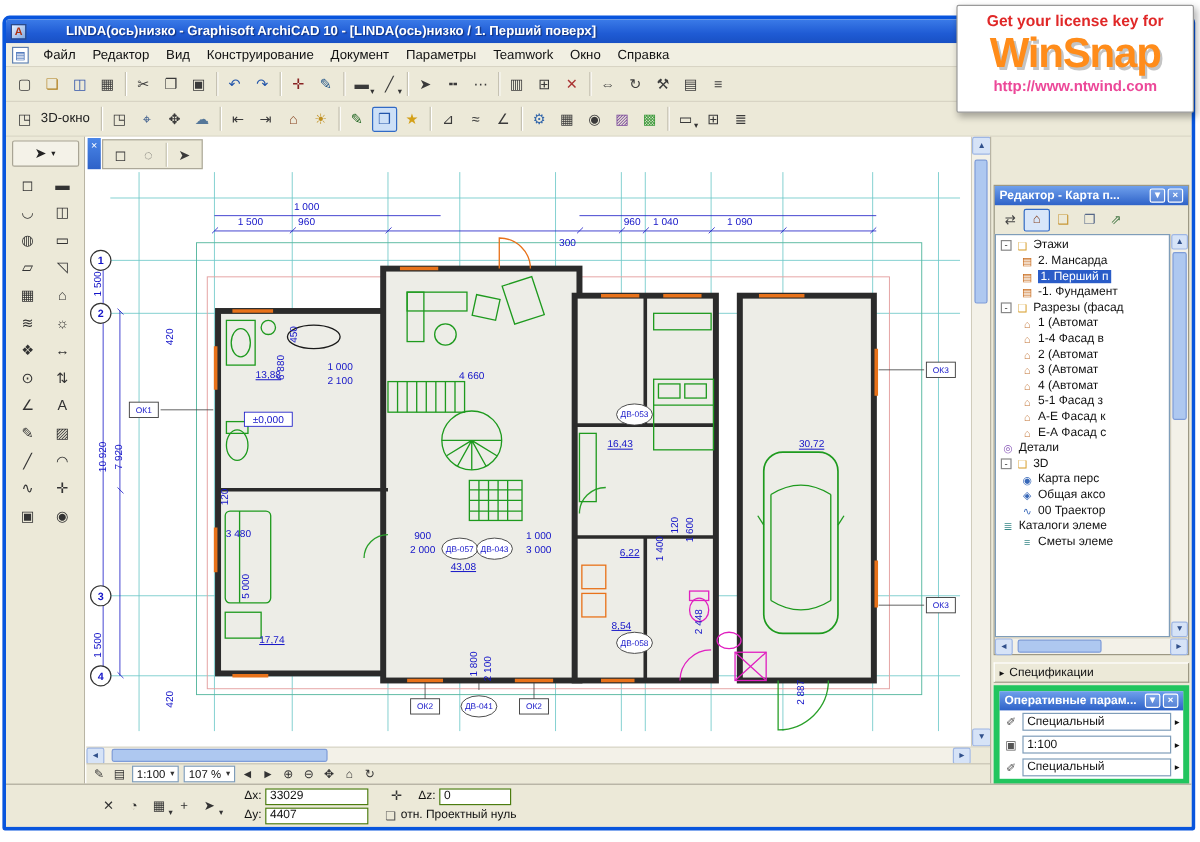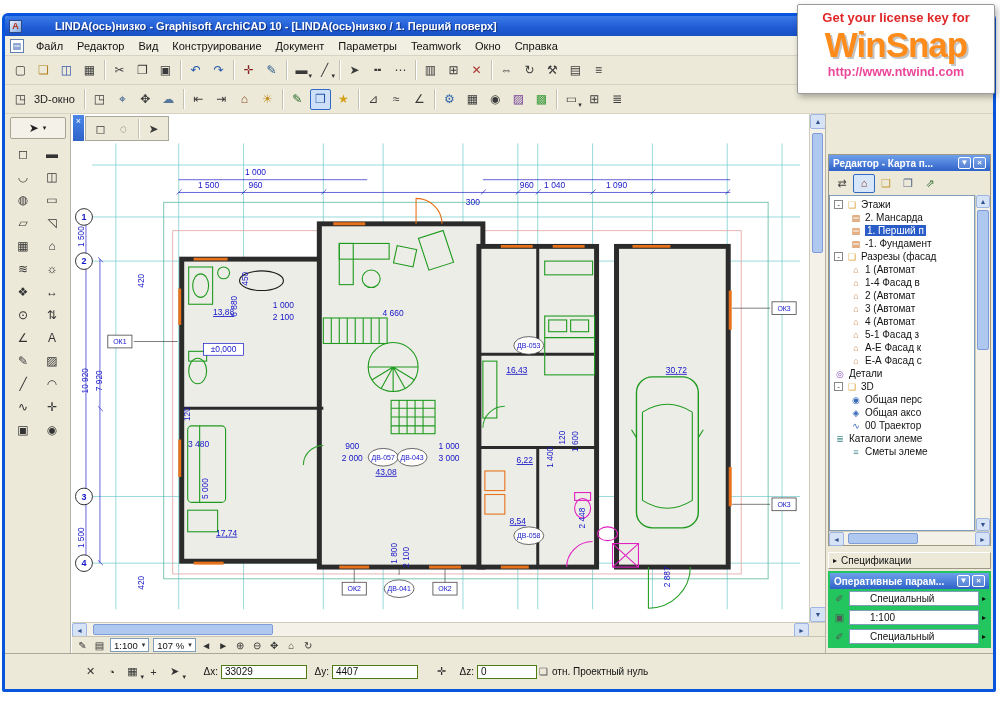--- a/index.html
+++ b/index.html
@@ -88,32 +88,32 @@
   .tree-exp { width:9px; height:9px; border:1px solid #888; background:#fff; font-size:8px; line-height:7px; text-align:center;
               margin-right:3px; color:#333; flex:0 0 auto; }
   .tree-ico { width:12px; font-size:9px; margin-right:3px; text-align:center; flex:0 0 auto; }
   .tree-label.sel { background:#2A5CC8; color:#fff; padding:0 2px; }
   .tree-vscroll { width:15px; background:#F3F1E8; border-left:1px solid #D0CCBC; display:flex; flex-direction:column; }
   .tree-vscroll .sb-btn { width:14px; height:13px; }
   .nav-hscroll { height:14px; }
 
   .specs-bar { height:17px; margin-top:6px; background:#ECE9D8; border:1px solid #fff; border-bottom-color:#9C9884; border-right-color:#9C9884;
                display:flex; align-items:center; font-size:10px; color:#111; padding:0 4px; gap:4px; flex:0 0 auto; }
-  .oper { margin-top:2px; border:2px solid #22c55e; flex:0 0 auto; background:#22c55e; }
+  .oper { margin-top:2px; border:5px solid #22c55e; flex:0 0 auto; background:#ffffff; }
   .oper-row { height:19px; display:flex; align-items:center; padding:1px 3px; gap:3px; }
   .oper-ico { width:13px; font-size:10px; color:#555; text-align:center; }
-  .oper-box { flex:1; height:15px; background:#fff; border:1px solid #7F9DB9; font-size:10px; display:flex; align-items:center; padding:0 20px; color:#111; }
+  .oper-box { flex:1; height:15px; background:#fff; border:1px solid #7F9DB9; font-size:10px; display:flex; align-items:center; padding:0 3px; color:#111; }
   .oper-arrow { font-size:8px; color:#111; }
 
   
   .statusbar { height:36px; background:#ECE9D8; border-top:1px solid #ACA899; display:flex; align-items:center; padding:0 6px; flex:0 0 auto; }
   .sb-icons { display:flex; align-items:center; margin-left:70px; gap:2px; }
   .st-icon { width:19px; height:19px; display:inline-flex; align-items:center; justify-content:center; font-size:11px; color:#333; position:relative; }
   .st-icon .dd { font-size:7px; position:absolute; right:-2px; bottom:0; }
-  .coord-col { display:flex; flex-direction:row; gap:2px; margin-left:14px; }
+  .coord-col { display:flex; flex-direction:column; gap:2px; margin-left:14px; }
   .coord-row { display:flex; align-items:center; gap:3px; font-size:10px; color:#111; height:14px; }
   .coord-label { width:20px; text-align:right; }
   .coord-box { width:86px; height:14px; background:#fff; border:1px solid #4d7c0f; font-size:10px; padding:0 3px; display:flex; align-items:center; }
   .note-row { display:flex; align-items:center; gap:4px; font-size:10px; color:#111; height:14px; }
 
   
   .ad { position:absolute; left:797px; top:4px; width:198px; height:90px; background:#fff; border:1px solid #9A9A9A;
         border-radius:2px; box-shadow:2px 3px 6px rgba(0,0,0,.3); z-index:50; text-align:center; padding-top:5px; }
   .ad-line1 { color:#E02828; font-size:13px; font-weight:bold; }
   .ad-brand { color:#FF8C1A; font-size:35px; font-weight:bold; line-height:40px; text-shadow:2px 2px 0 #C4C4C4; letter-spacing:-1px; }
@@ -577,21 +577,21 @@
                   <span class="tree-ico" style="color: rgb(136, 88, 184);">◎</span>
                   <span class="tree-label">Детали</span>
                 </div>
                 <div class="tree-row" style="padding-left: 4px;">
                   <span class="tree-exp">-</span>
                   <span class="tree-ico" style="color: rgb(216, 160, 48);">❑</span>
                   <span class="tree-label">3D</span>
                 </div>
                 <div class="tree-row" style="padding-left: 20px;">
                   <span class="tree-ico" style="color: rgb(56, 104, 184);">◉</span>
-                  <span class="tree-label">Общая перс</span>
+                  <span class="tree-label">Карта перс</span>
                 </div>
                 <div class="tree-row" style="padding-left: 20px;">
                   <span class="tree-ico" style="color: rgb(56, 104, 184);">◈</span>
                   <span class="tree-label">Общая аксо</span>
                 </div>
                 <div class="tree-row" style="padding-left: 20px;">
                   <span class="tree-ico" style="color: rgb(56, 104, 184);">∿</span>
                   <span class="tree-label">00 Траектор</span>
                 </div>
                 <div class="tree-row" style="padding-left: 4px;">

